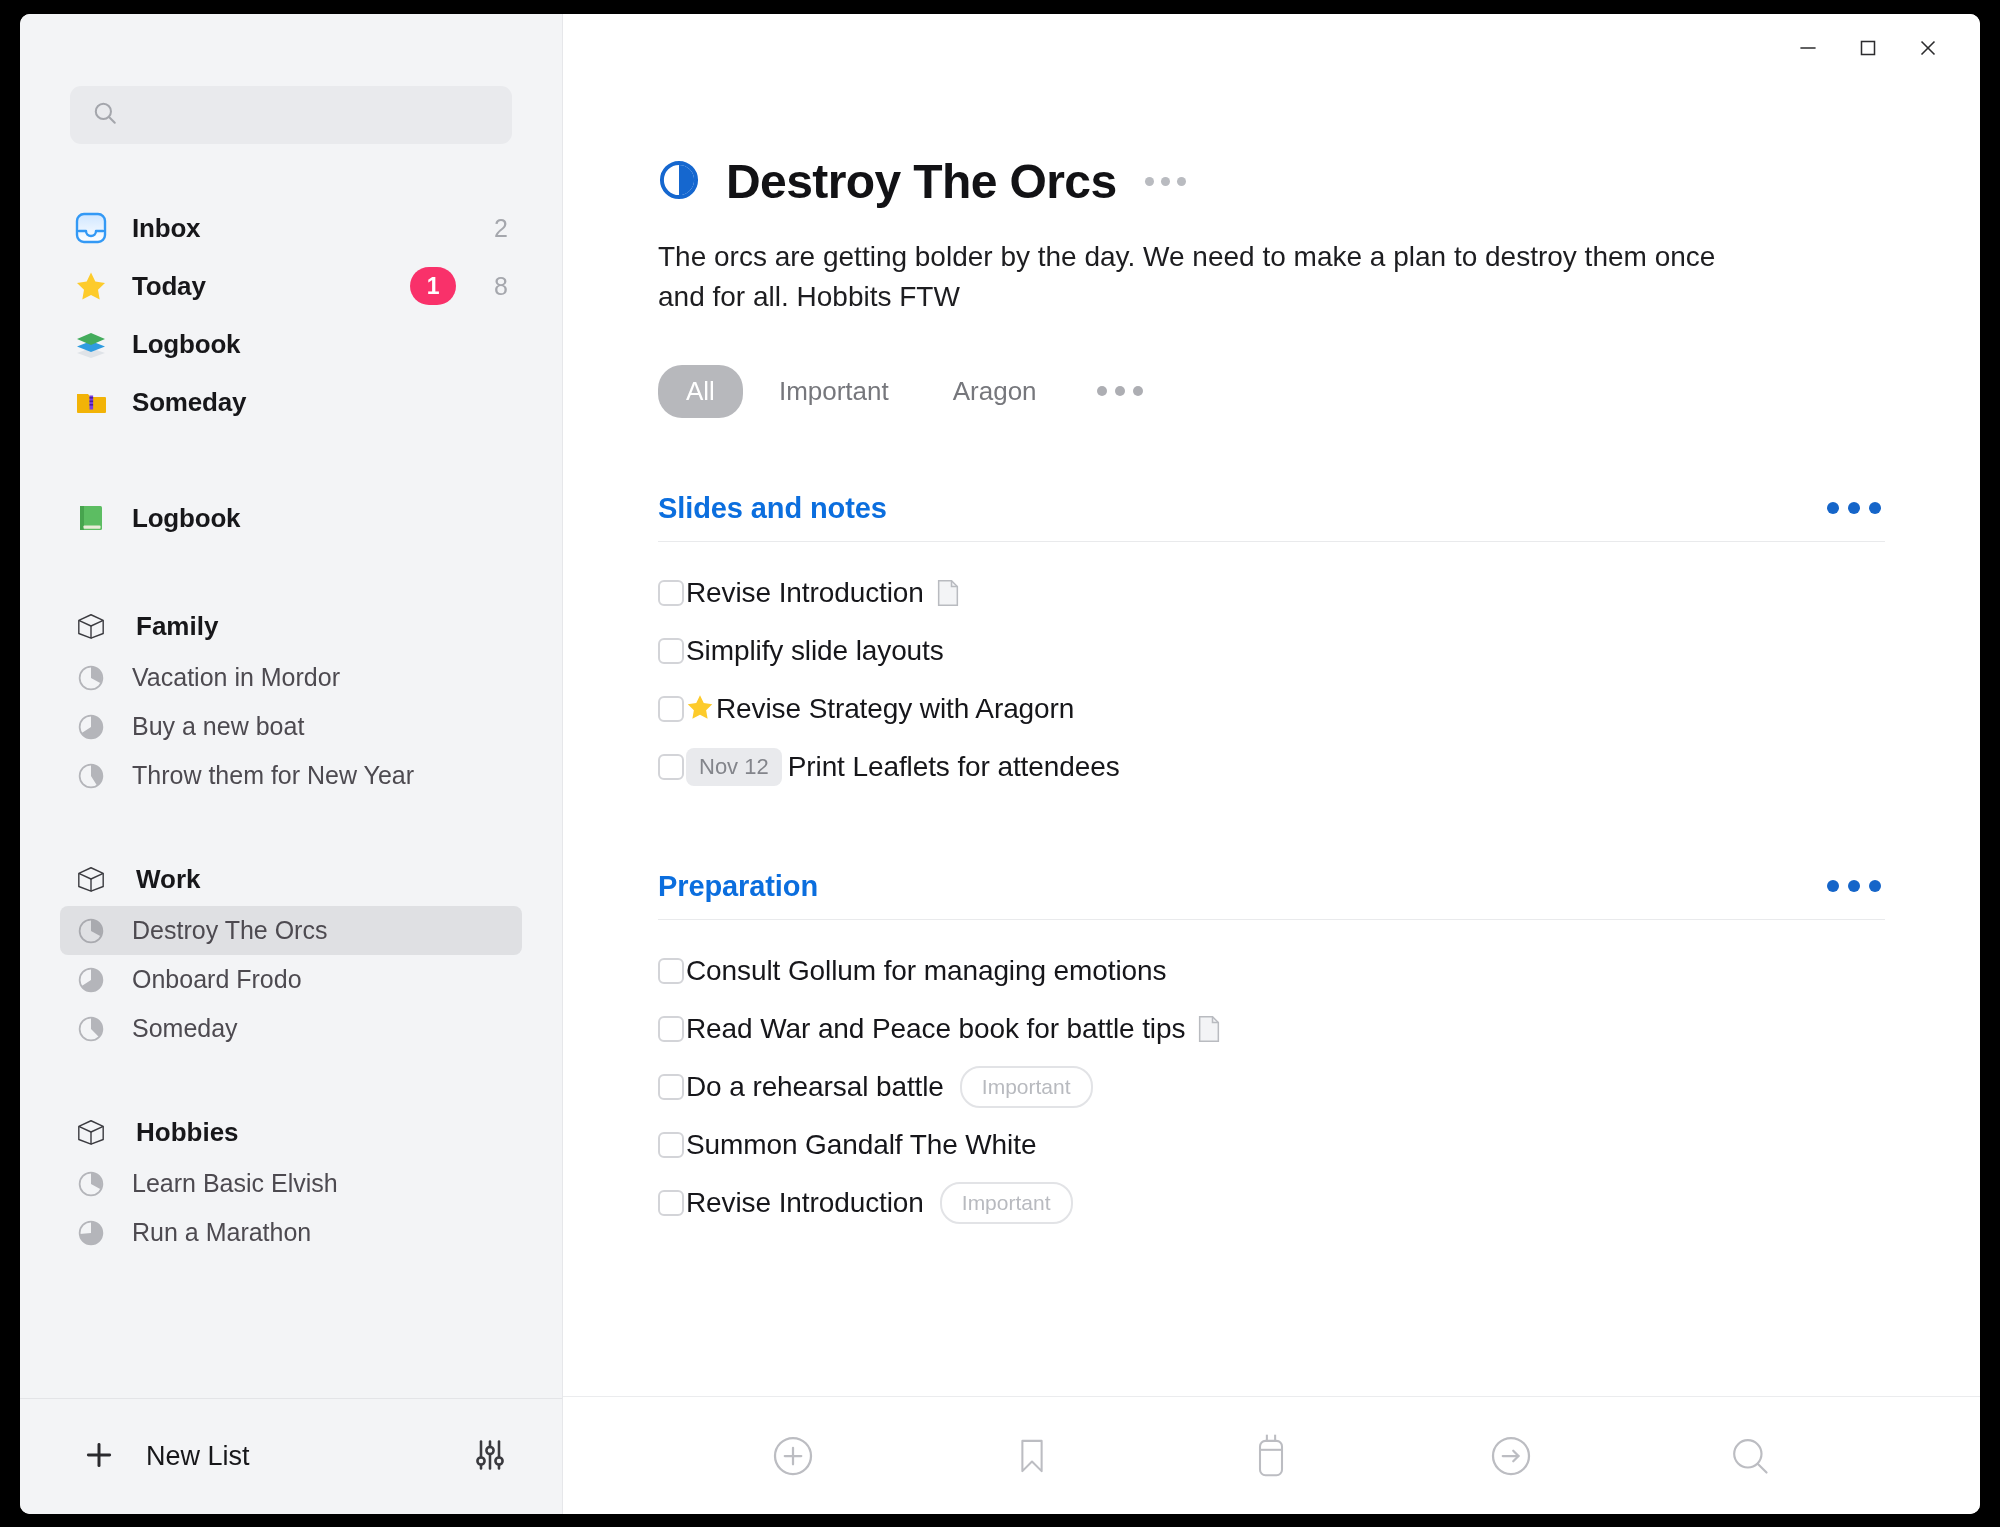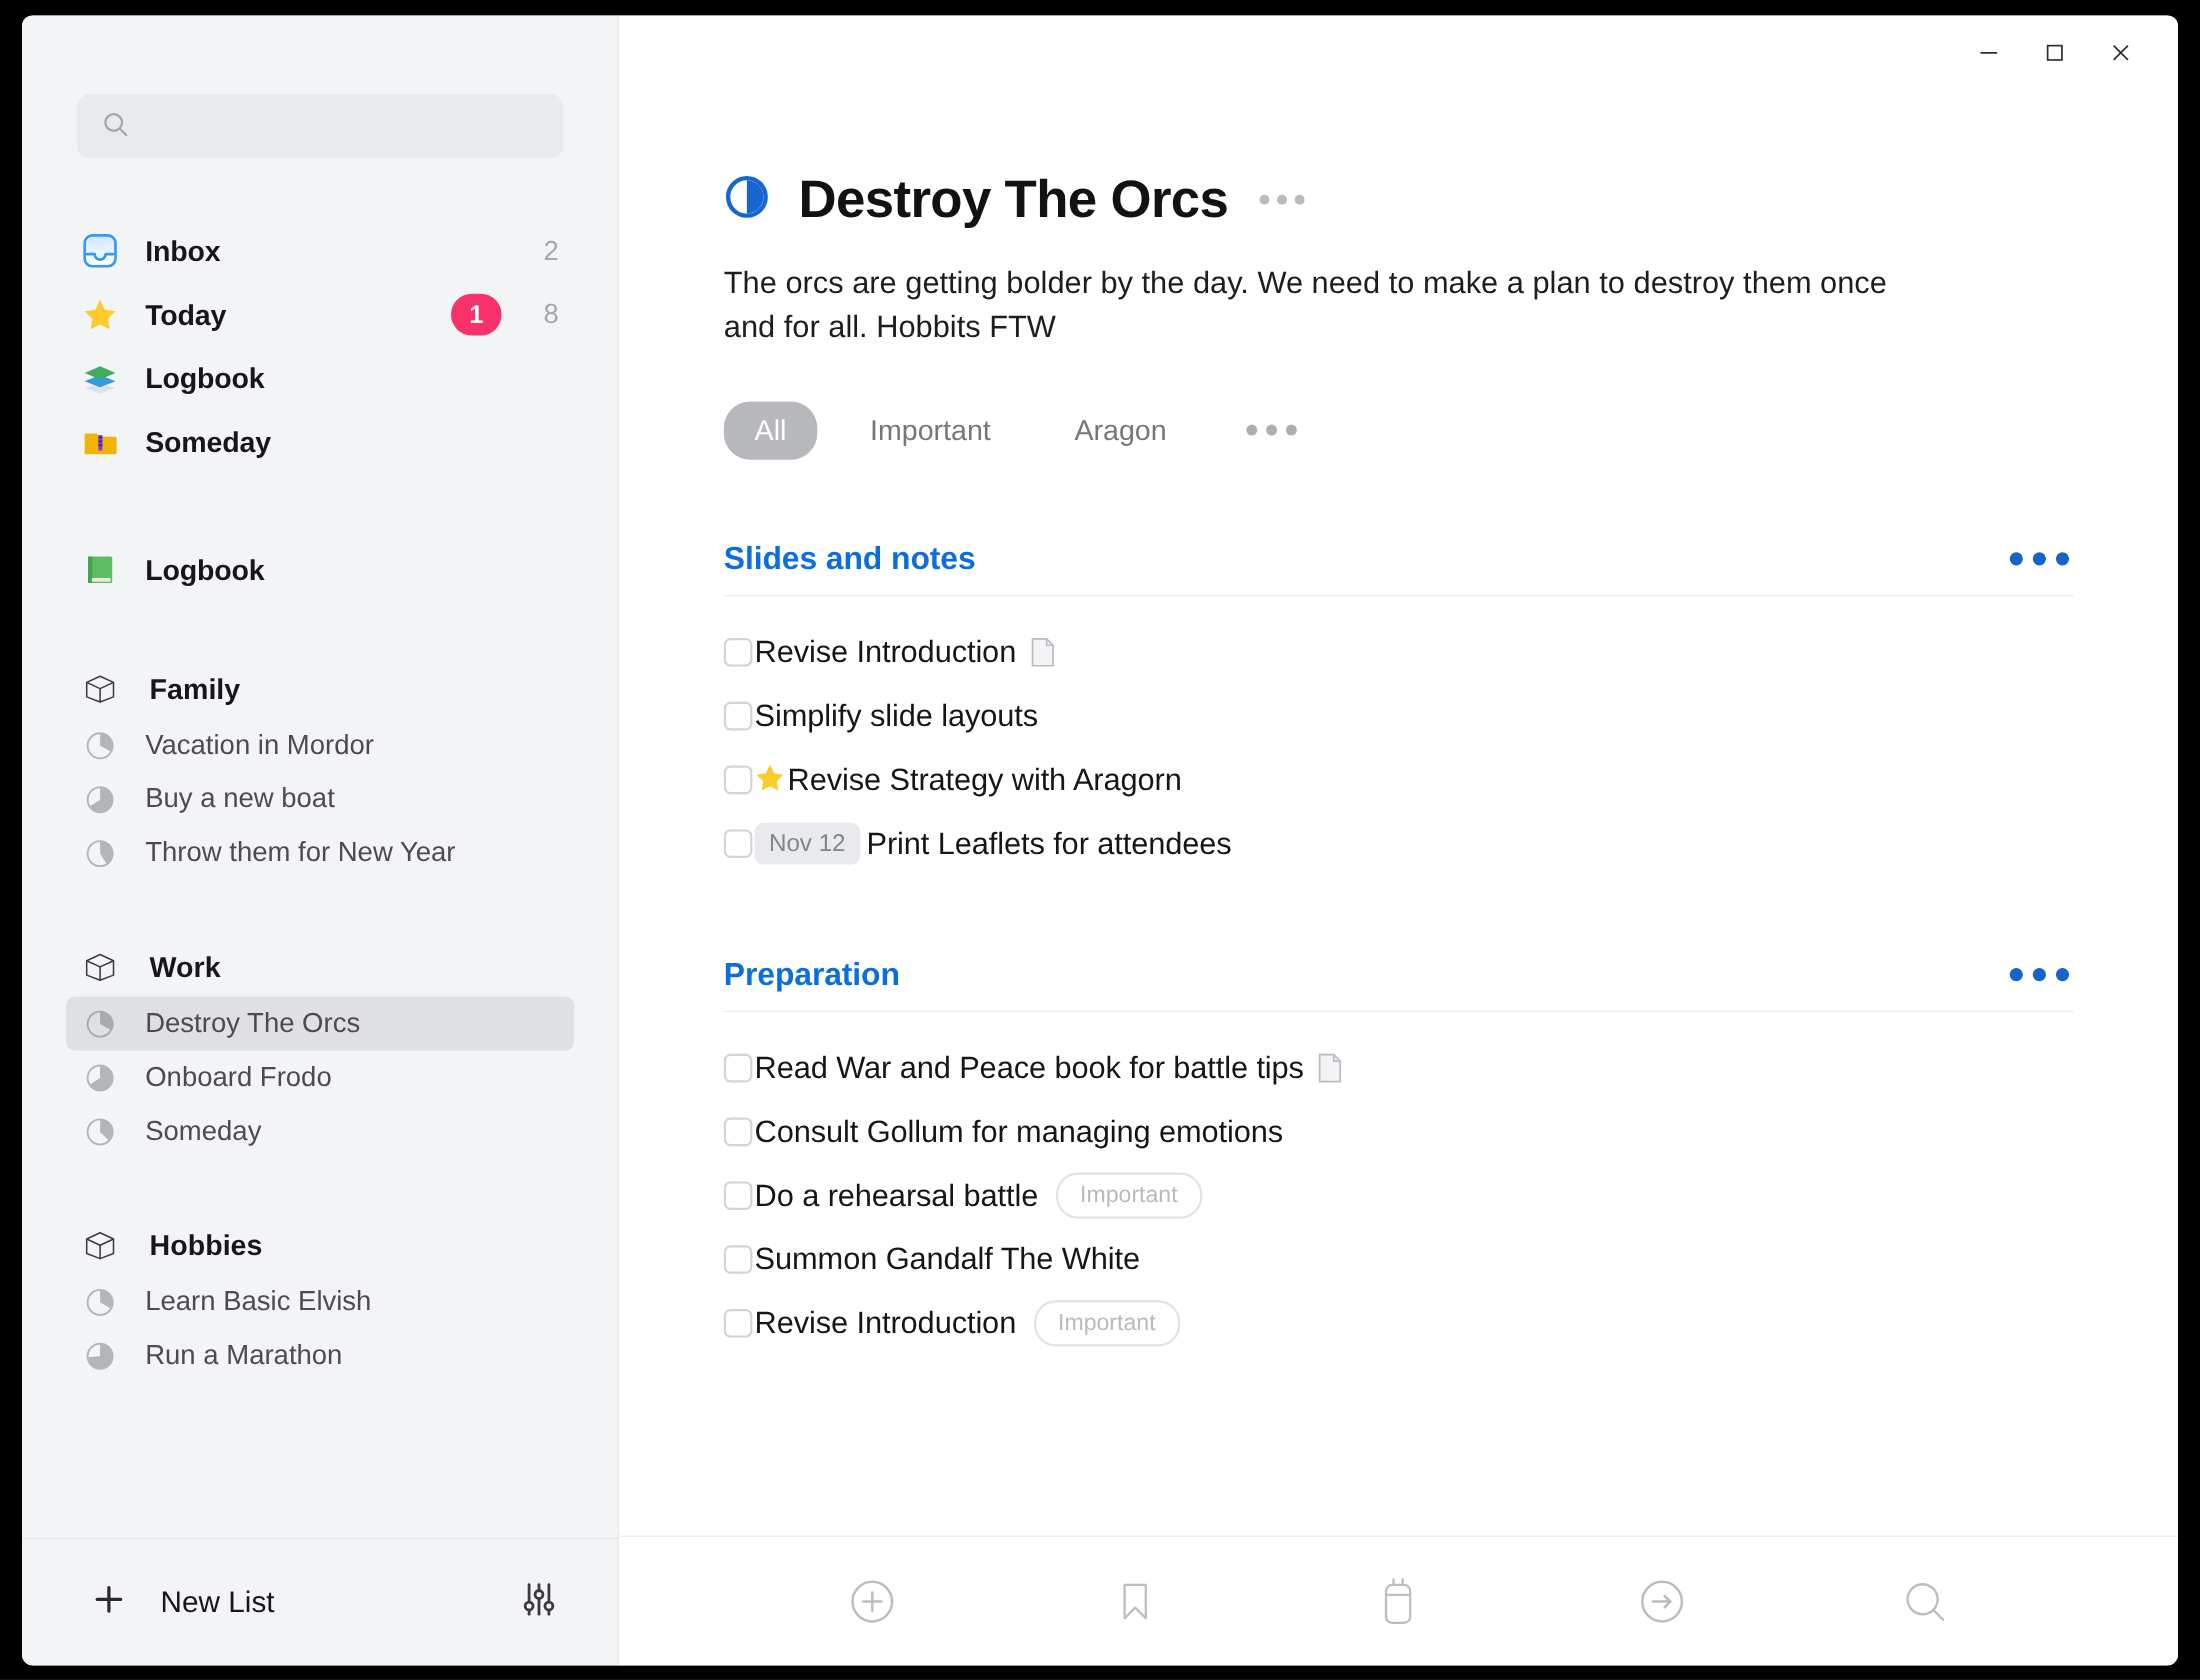--- a/index.html
+++ b/index.html
@@ -221,21 +221,21 @@
     line-height: 1.42;
     color: #1d1d20;
     max-width: 1090px;
   }
 
   
   .filters {
     margin-top: 48px;
     display: flex;
     align-items: center;
-    gap: 20px;
+    gap: 8px;
   }
   .filter-chip {
     font-size: 26px;
     color: #76777c;
     padding: 11px 28px;
     border-radius: 24px;
   }
   .filter-chip.active {
     background: #b7b8bc;
     color: #ffffff;
@@ -657,36 +657,36 @@
           <span class="dots-blue">
             <i></i>
             <i></i>
             <i></i>
           </span>
         </div>
         <div class="todo-list">
 
           <div class="todo-row">
             <span class="cbx"></span>
+            <span class="todo-text">Consult Gollum for managing emotions</span>
+          </div>
+
+          <div class="todo-row">
+            <span class="cbx"></span>
             <span class="todo-text">Read War and Peace book for battle tips</span>
             <span class="note-icon">
               <svg width="24" height="28" viewBox="0 0 20 24" fill="#f3f4f6" stroke="#b9bbc0" stroke-width="1.3">
                 <path d="M2 1.5 h11 L18 6.5 V22.5 H2z"></path>
                   <path d="M13 1.5 V6.5 H18" fill="none"></path>
               </svg>
             </span>
           </div>
 
           <div class="todo-row">
             <span class="cbx"></span>
-            <span class="todo-text">Consult Gollum for managing emotions</span>
-          </div>
-
-          <div class="todo-row">
-            <span class="cbx"></span>
             <span class="todo-text">Do a rehearsal battle</span>
             <span class="tag-chip">Important</span>
           </div>
 
           <div class="todo-row">
             <span class="cbx"></span>
             <span class="todo-text">Summon Gandalf The White</span>
           </div>
 
           <div class="todo-row">

